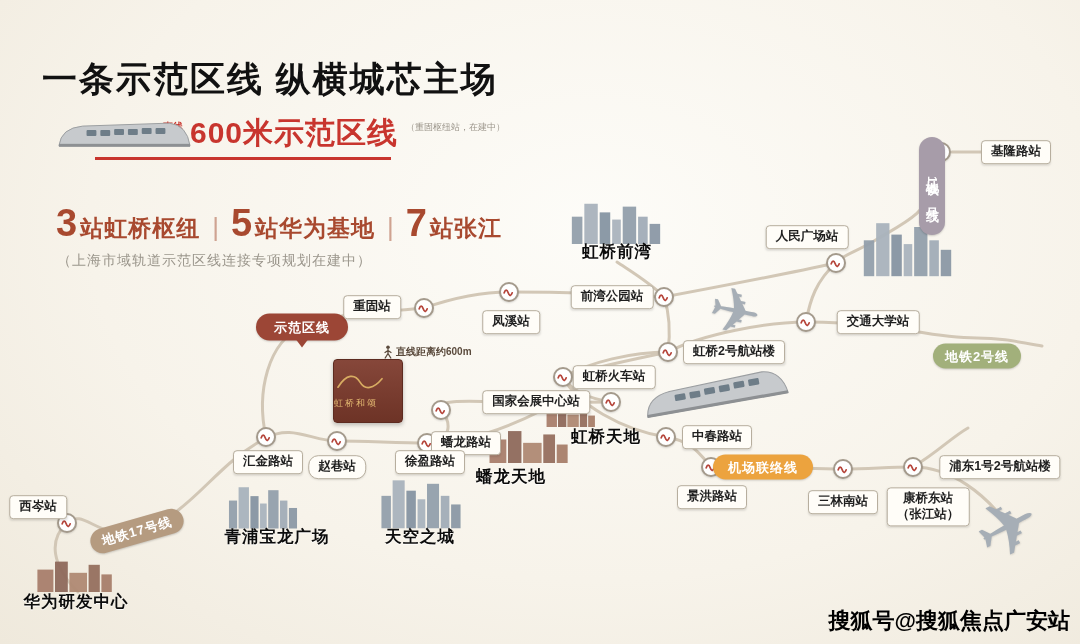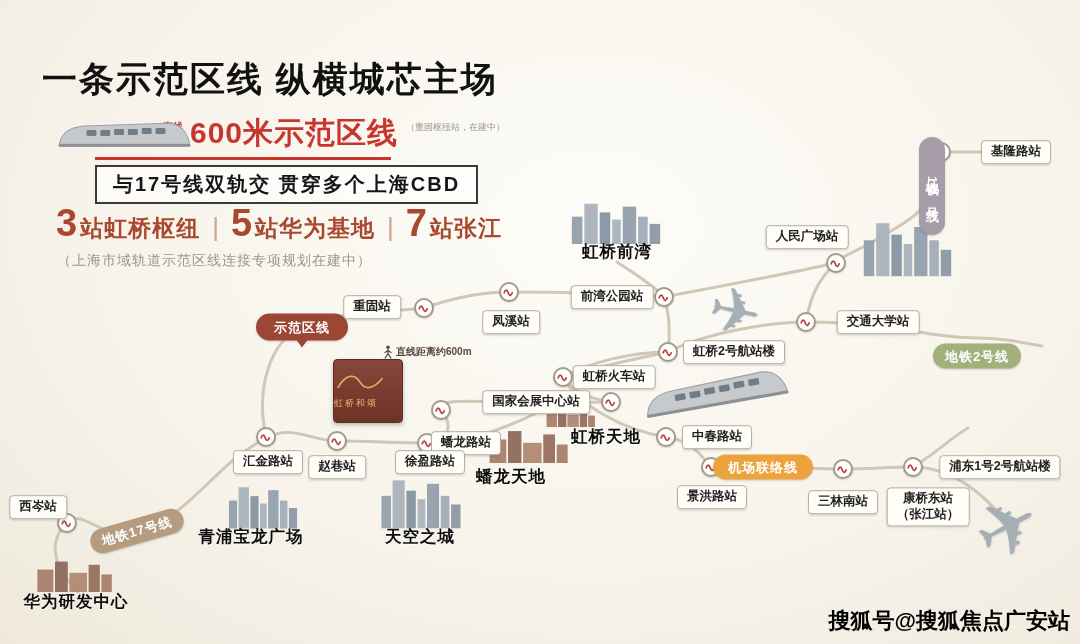--- a/index.html
+++ b/index.html
@@ -141,21 +141,20 @@
   <span class="plane" style="left:735px;top:312px;font-size:62px;transform:translate(-50%,-50%) rotate(12deg)">✈</span>
   <span class="plane" style="left:1008px;top:528px;font-size:76px;transform:translate(-50%,-50%) rotate(-28deg)">✈</span>
 
   <h1 class="title">一条示范区线 纵横城芯主场</h1>
   <div class="hl-row">
     <span class="pre">直线距离</span>
     <span class="hl">600米示范区线</span>
     <span class="hl-note">（重固枢纽站，在建中）</span>
   </div>
   <div class="underline"></div>
-  <div class="sub-box">与17号线双轨交  贯穿多个上海CBD</div>
   <div class="stats" id="stats">
       <span class="num">3</span>
       <span class="lab">站虹桥枢纽</span>
       <span class="sep">|</span>
       <span class="num">5</span>
       <span class="lab">站华为基地</span>
       <span class="sep">|</span>
       <span class="num">7</span>
       <span class="lab">站张江</span>
     </div>
@@ -315,21 +314,21 @@
         </svg>
       </span>
       <div class="st-label" style="left: 268px; top: 462px;">
         <div>汇金路站</div>
       </div>
       <span class="m-icon" style="left: 337px; top: 441px;">
         <svg viewBox="0 0 20 20">
           <path d="M4 11 C5.5 6.5 7.5 6.5 9 11 C10.5 15.5 12.5 15.5 14 11" fill="none" stroke="#b5443a" stroke-width="2.2" stroke-linecap="round"></path>
         </svg>
       </span>
-      <div class="st-label" style="left: 337px; top: 467px;">
+      <div class="st-label" style="left: 337px; top: 467px; border-radius: 10px;">
         <div>赵巷站</div>
       </div>
       <span class="m-icon" style="left: 427px; top: 443px;">
         <svg viewBox="0 0 20 20">
           <path d="M4 11 C5.5 6.5 7.5 6.5 9 11 C10.5 15.5 12.5 15.5 14 11" fill="none" stroke="#b5443a" stroke-width="2.2" stroke-linecap="round"></path>
         </svg>
       </span>
       <div class="st-label" style="left: 430px; top: 462px;">
         <div>徐盈路站</div>
       </div>
@@ -337,19 +336,19 @@
         <svg viewBox="0 0 20 20">
           <path d="M4 11 C5.5 6.5 7.5 6.5 9 11 C10.5 15.5 12.5 15.5 14 11" fill="none" stroke="#b5443a" stroke-width="2.2" stroke-linecap="round"></path>
         </svg>
       </span>
       <div class="st-label" style="left: 38px; top: 507px;">
         <div>西岑站</div>
       </div>
       <div class="place" style="left: 617px; top: 252px;">虹桥前湾</div>
       <div class="place" style="left: 606px; top: 437px;">虹桥天地</div>
       <div class="place" style="left: 511px; top: 477px;">蟠龙天地</div>
-      <div class="place" style="left: 251px; top: 537px;">青浦宝龙广场</div>
+      <div class="place" style="left: 277px; top: 537px;">青浦宝龙广场</div>
       <div class="place" style="left: 420px; top: 537px;">天空之城</div>
       <div class="place" style="left: 76px; top: 602px;">华为研发中心</div>
     </div>
 
   <div class="watermark">搜狐号@搜狐焦点广安站</div>
 </div>
 
 </body></html>

